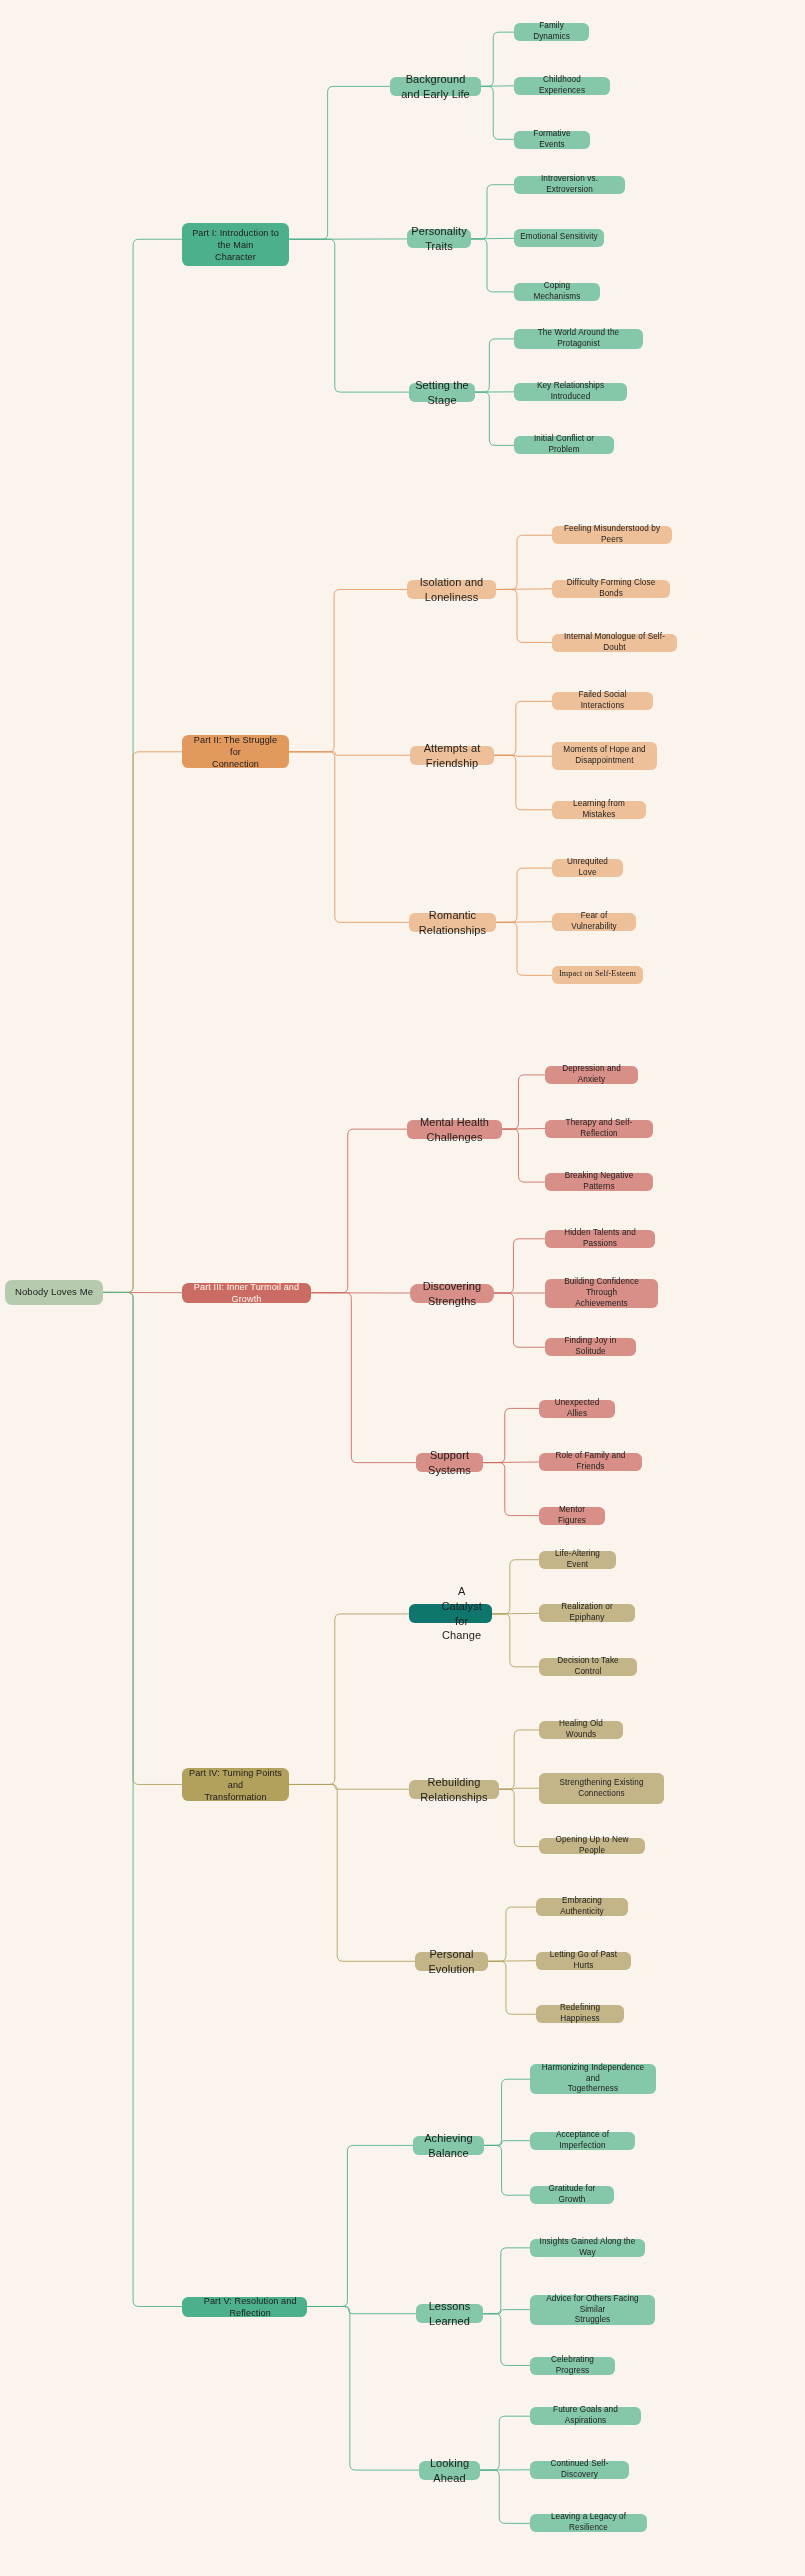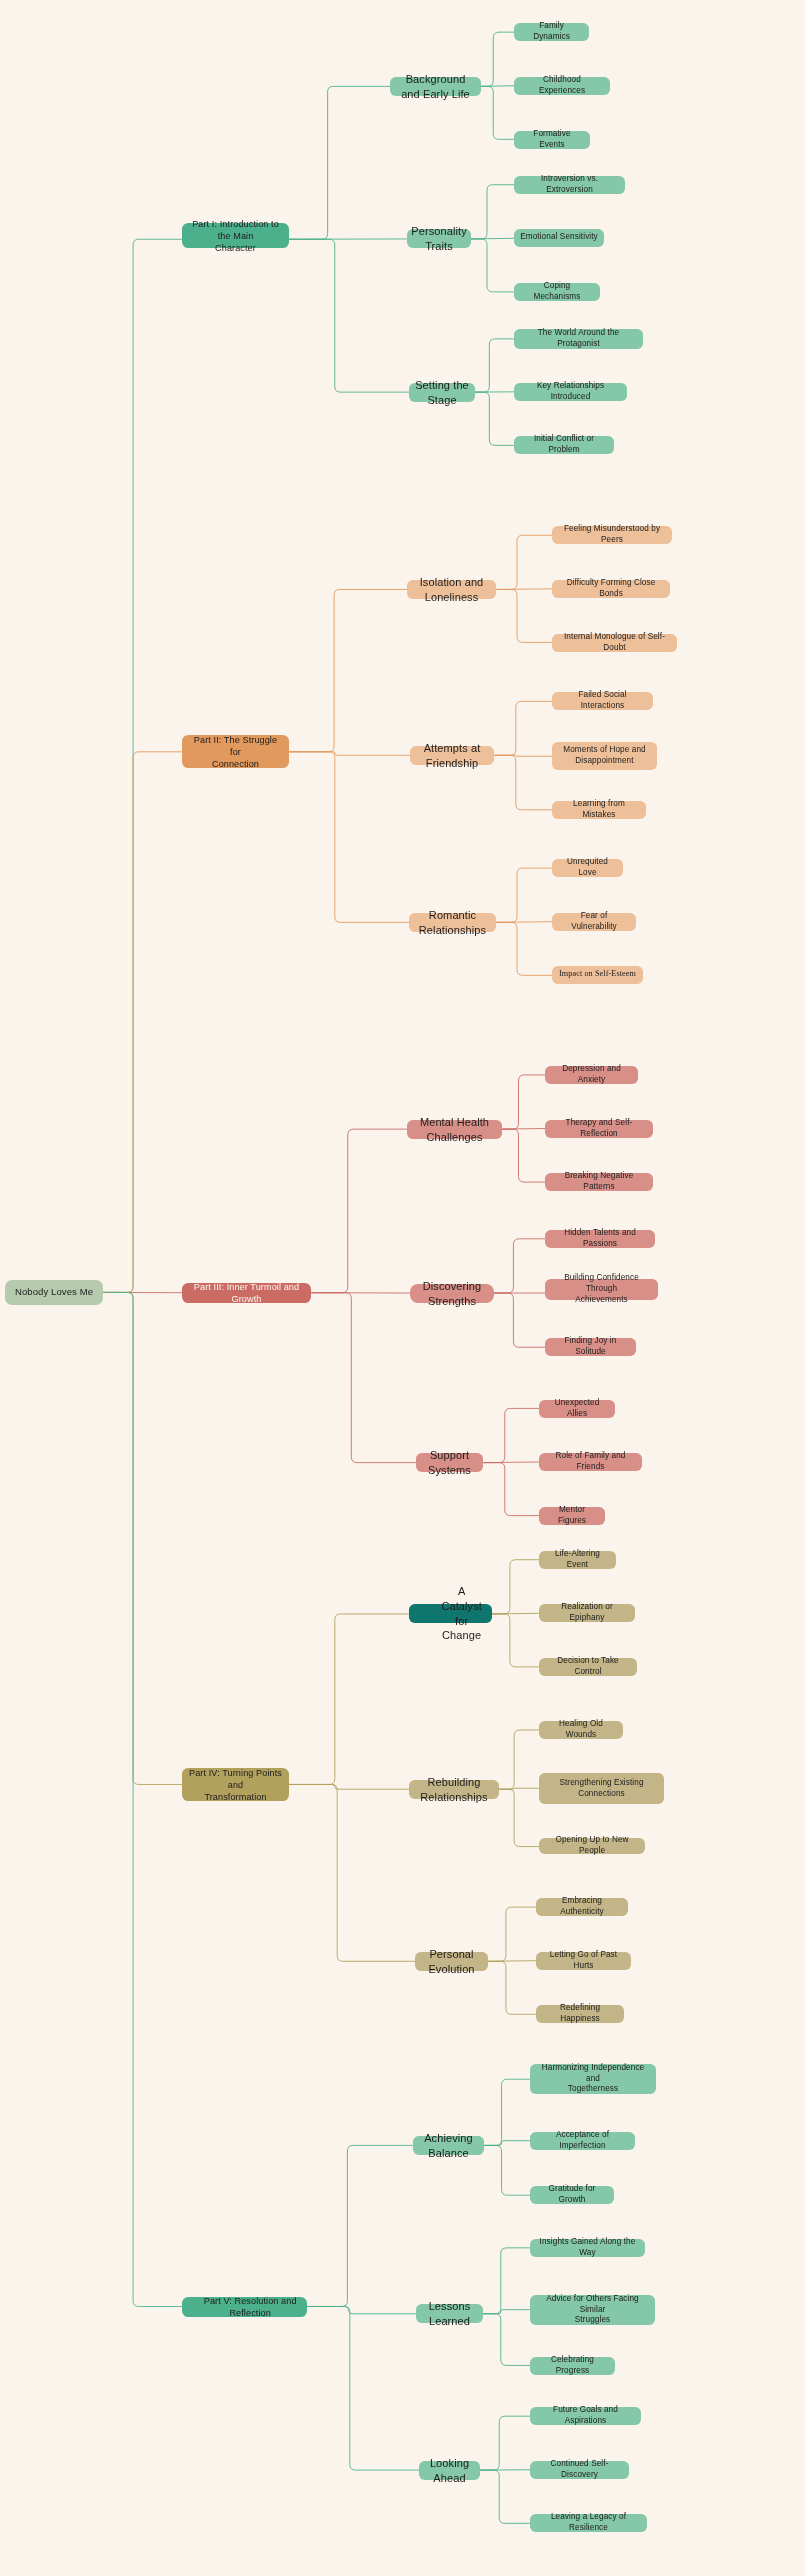--- a/index.html
+++ b/index.html
@@ -123,21 +123,21 @@
       <path d="M 766 3670 L 785.12 3670 Q 794.12 3670 794.12 3661 L 794.12 3574.5 Q 794.12 3565.5 803.12 3565.5 L 840 3565.5" fill="none" stroke="#4db08c" stroke-width="1.4" stroke-linecap="round"></path>
       <path d="M 766 3670 L 790.87 3670 Q 794.12 3670 794.12 3666.75 L 794.12 3666.75 Q 794.12 3663.5 797.37 3663.5 L 840 3663.5" fill="none" stroke="#4db08c" stroke-width="1.4" stroke-linecap="round"></path>
       <path d="M 766 3670 L 785.12 3670 Q 794.12 3670 794.12 3679 L 794.12 3743 Q 794.12 3752 803.12 3752 L 840 3752" fill="none" stroke="#4db08c" stroke-width="1.4" stroke-linecap="round"></path>
       <path d="M 487 3658.5 L 545.64 3658.5 Q 554.64 3658.5 554.64 3667.5 L 554.64 3909 Q 554.64 3918 563.64 3918 L 665 3918" fill="none" stroke="#4db08c" stroke-width="1.4" stroke-linecap="round"></path>
       <path d="M 762 3918 L 782.64 3918 Q 791.64 3918 791.64 3909 L 791.64 3841.5 Q 791.64 3832.5 800.64 3832.5 L 840 3832.5" fill="none" stroke="#4db08c" stroke-width="1.4" stroke-linecap="round"></path>
       <path d="M 762 3918 L 840 3917.5" fill="none" stroke="#4db08c" stroke-width="1.4" stroke-linecap="round"></path>
       <path d="M 762 3918 L 782.64 3918 Q 791.64 3918 791.64 3927 L 791.64 3993.5 Q 791.64 4002.5 800.64 4002.5 L 840 4002.5" fill="none" stroke="#4db08c" stroke-width="1.4" stroke-linecap="round"></path>
     </svg>
   <div id="node-layer">
       <div class="node root" style="left: 5px; top: 1280px; width: 98px; height: 25px; background: rgb(182, 203, 173);">Nobody Loves Me</div>
-      <div class="node branch" style="left: 182px; top: 223px; width: 107px; height: 25px; background: rgb(77, 176, 140);">Part I: Introduction to the Main
+      <div class="node branch" style="left: 182px; top: 223px; width: 107px; height: 43px; background: rgb(77, 176, 140);">Part I: Introduction to the Main
 Character</div>
       <div class="node sub" style="left: 390px; top: 77px; width: 91px; height: 19px; background: rgb(132, 199, 169);">Background and Early Life</div>
       <div class="node leaf" style="left: 514px; top: 23px; width: 75px; height: 17.7px; background: rgb(132, 199, 169);">Family Dynamics</div>
       <div class="node leaf" style="left: 514px; top: 77px; width: 96px; height: 17.7px; background: rgb(132, 199, 169);">Childhood Experiences</div>
       <div class="node leaf" style="left: 514px; top: 131px; width: 76px; height: 17.7px; background: rgb(132, 199, 169);">Formative Events</div>
       <div class="node sub" style="left: 407px; top: 229px; width: 64px; height: 19px; background: rgb(132, 199, 169);">Personality Traits</div>
       <div class="node leaf" style="left: 514px; top: 176px; width: 111px; height: 17.7px; background: rgb(132, 199, 169);">Introversion vs. Extroversion</div>
       <div class="node leaf" style="left: 514px; top: 229px; width: 90px; height: 17.7px; background: rgb(132, 199, 169);">Emotional Sensitivity</div>
       <div class="node leaf" style="left: 514px; top: 283px; width: 86px; height: 17.7px; background: rgb(132, 199, 169);">Coping Mechanisms</div>
       <div class="node sub" style="left: 409px; top: 383px; width: 66px; height: 19px; background: rgb(132, 199, 169);">Setting the Stage</div>
@@ -159,21 +159,21 @@
       <div class="node leaf" style="left: 552px; top: 859px; width: 71px; height: 17.7px; background: rgb(238, 192, 154);">Unrequited Love</div>
       <div class="node leaf" style="left: 552px; top: 913px; width: 84px; height: 17.7px; background: rgb(238, 192, 154);">Fear of Vulnerability</div>
       <div class="node leaf" style="left: 552px; top: 966px; width: 91px; height: 17.7px; background: rgb(238, 192, 154); font-family: Liberation Serif, serif;">Impact on Self-Esteem</div>
       <div class="node branch light-text" style="left: 182px; top: 1283px; width: 129px; height: 19.5px; background: rgb(203, 108, 100);">Part III: Inner Turmoil and Growth</div>
       <div class="node sub" style="left: 407px; top: 1120px; width: 95px; height: 19px; background: rgb(216, 143, 136);">Mental Health Challenges</div>
       <div class="node leaf" style="left: 545px; top: 1066px; width: 93px; height: 17.7px; background: rgb(216, 143, 136);">Depression and Anxiety</div>
       <div class="node leaf" style="left: 545px; top: 1120px; width: 108px; height: 17.7px; background: rgb(216, 143, 136);">Therapy and Self-Reflection</div>
       <div class="node leaf" style="left: 545px; top: 1173px; width: 108px; height: 17.7px; background: rgb(216, 143, 136);">Breaking Negative Patterns</div>
       <div class="node sub" style="left: 410px; top: 1284px; width: 84px; height: 19px; background: rgb(216, 143, 136); border-radius: 8px;">Discovering Strengths</div>
       <div class="node leaf" style="left: 545px; top: 1230px; width: 110px; height: 17.7px; background: rgb(216, 143, 136);">Hidden Talents and Passions</div>
-      <div class="node leaf" style="left: 545px; top: 1279px; width: 113px; height: 21px; background: rgb(216, 143, 136);">Building Confidence Through
+      <div class="node leaf" style="left: 545px; top: 1279px; width: 113px; height: 29px; background: rgb(216, 143, 136);">Building Confidence Through
 Achievements</div>
       <div class="node leaf" style="left: 545px; top: 1338px; width: 91px; height: 17.7px; background: rgb(216, 143, 136);">Finding Joy in Solitude</div>
       <div class="node sub" style="left: 416px; top: 1453px; width: 67px; height: 19px; background: rgb(216, 143, 136);">Support Systems</div>
       <div class="node leaf" style="left: 539px; top: 1400px; width: 76px; height: 17.7px; background: rgb(216, 143, 136);">Unexpected Allies</div>
       <div class="node leaf" style="left: 539px; top: 1453px; width: 103px; height: 17.7px; background: rgb(216, 143, 136);">Role of Family and Friends</div>
       <div class="node leaf" style="left: 539px; top: 1507px; width: 66px; height: 17.7px; background: rgb(216, 143, 136);">Mentor Figures</div>
       <div class="node branch" style="left: 182px; top: 1768px; width: 107px; height: 33px; background: rgb(178, 160, 93);">Part IV: Turning Points and
 Transformation</div>
       <div class="node sub" style="left: 409px; top: 1604px; width: 83px; height: 19px; background: #0f766e; padding-left: 28px;">A Catalyst for Change</div>
       <div class="node leaf" style="left: 539px; top: 1551px; width: 77px; height: 17.7px; background: rgb(195, 181, 135);">Life-Altering Event</div>

